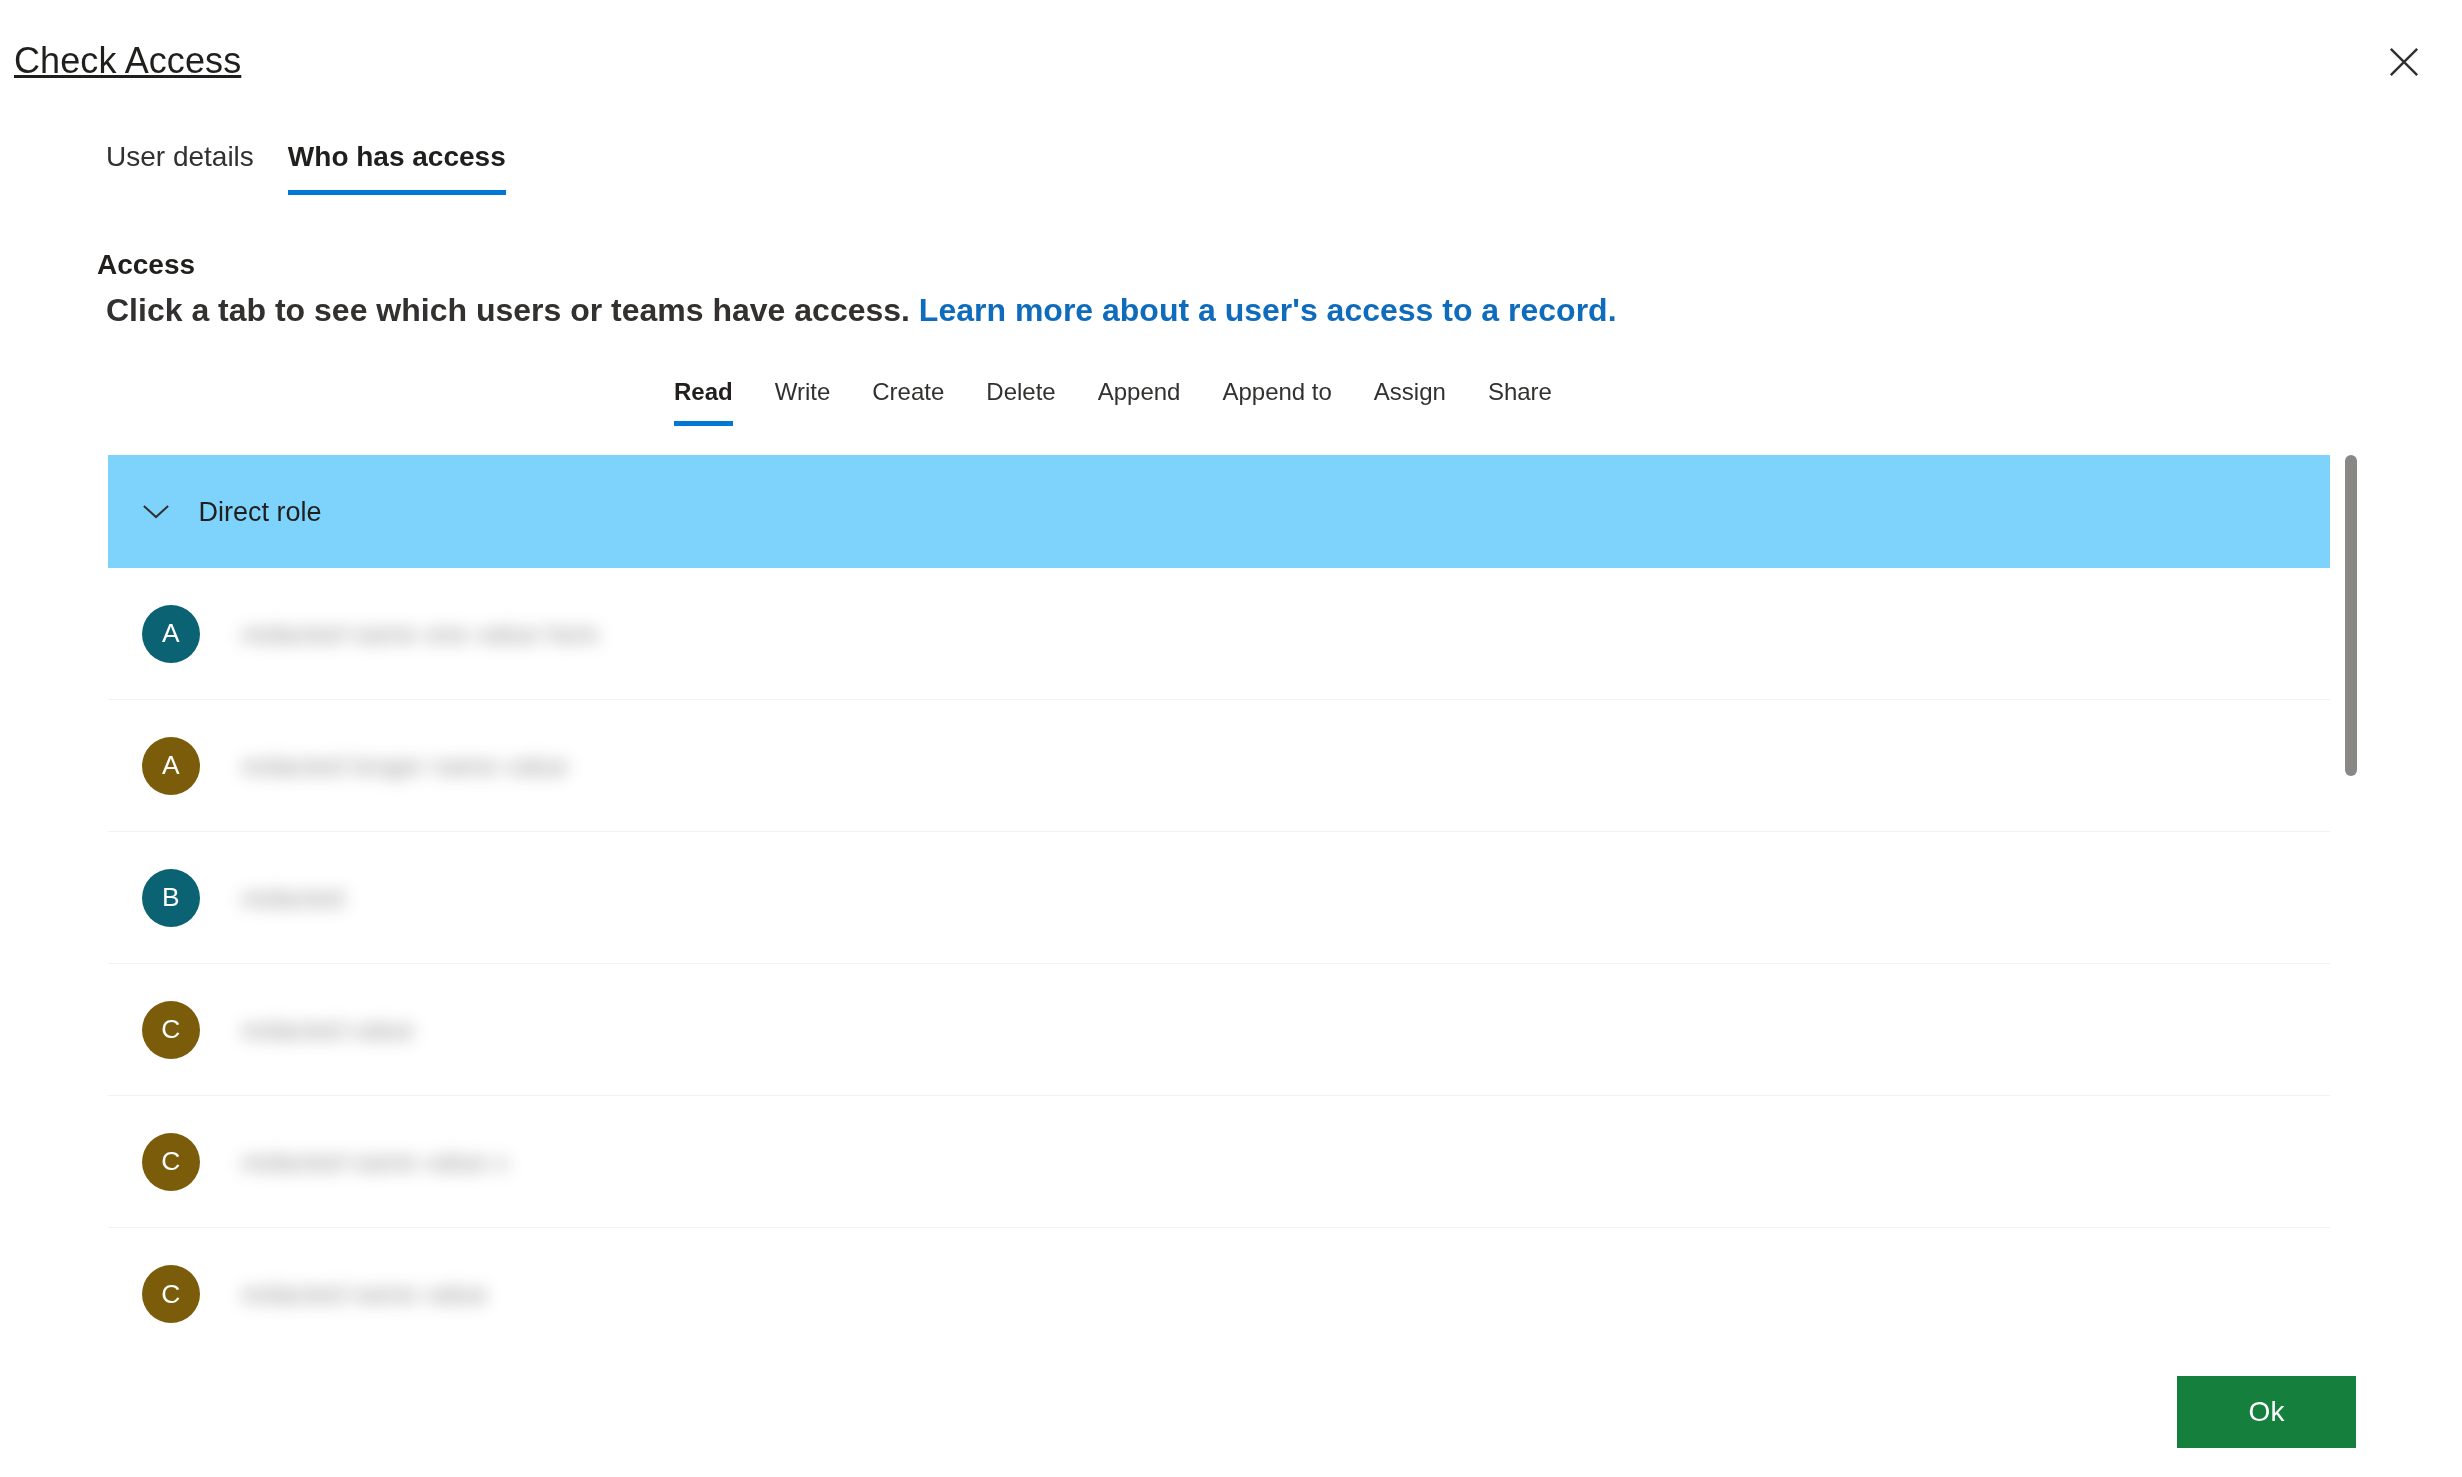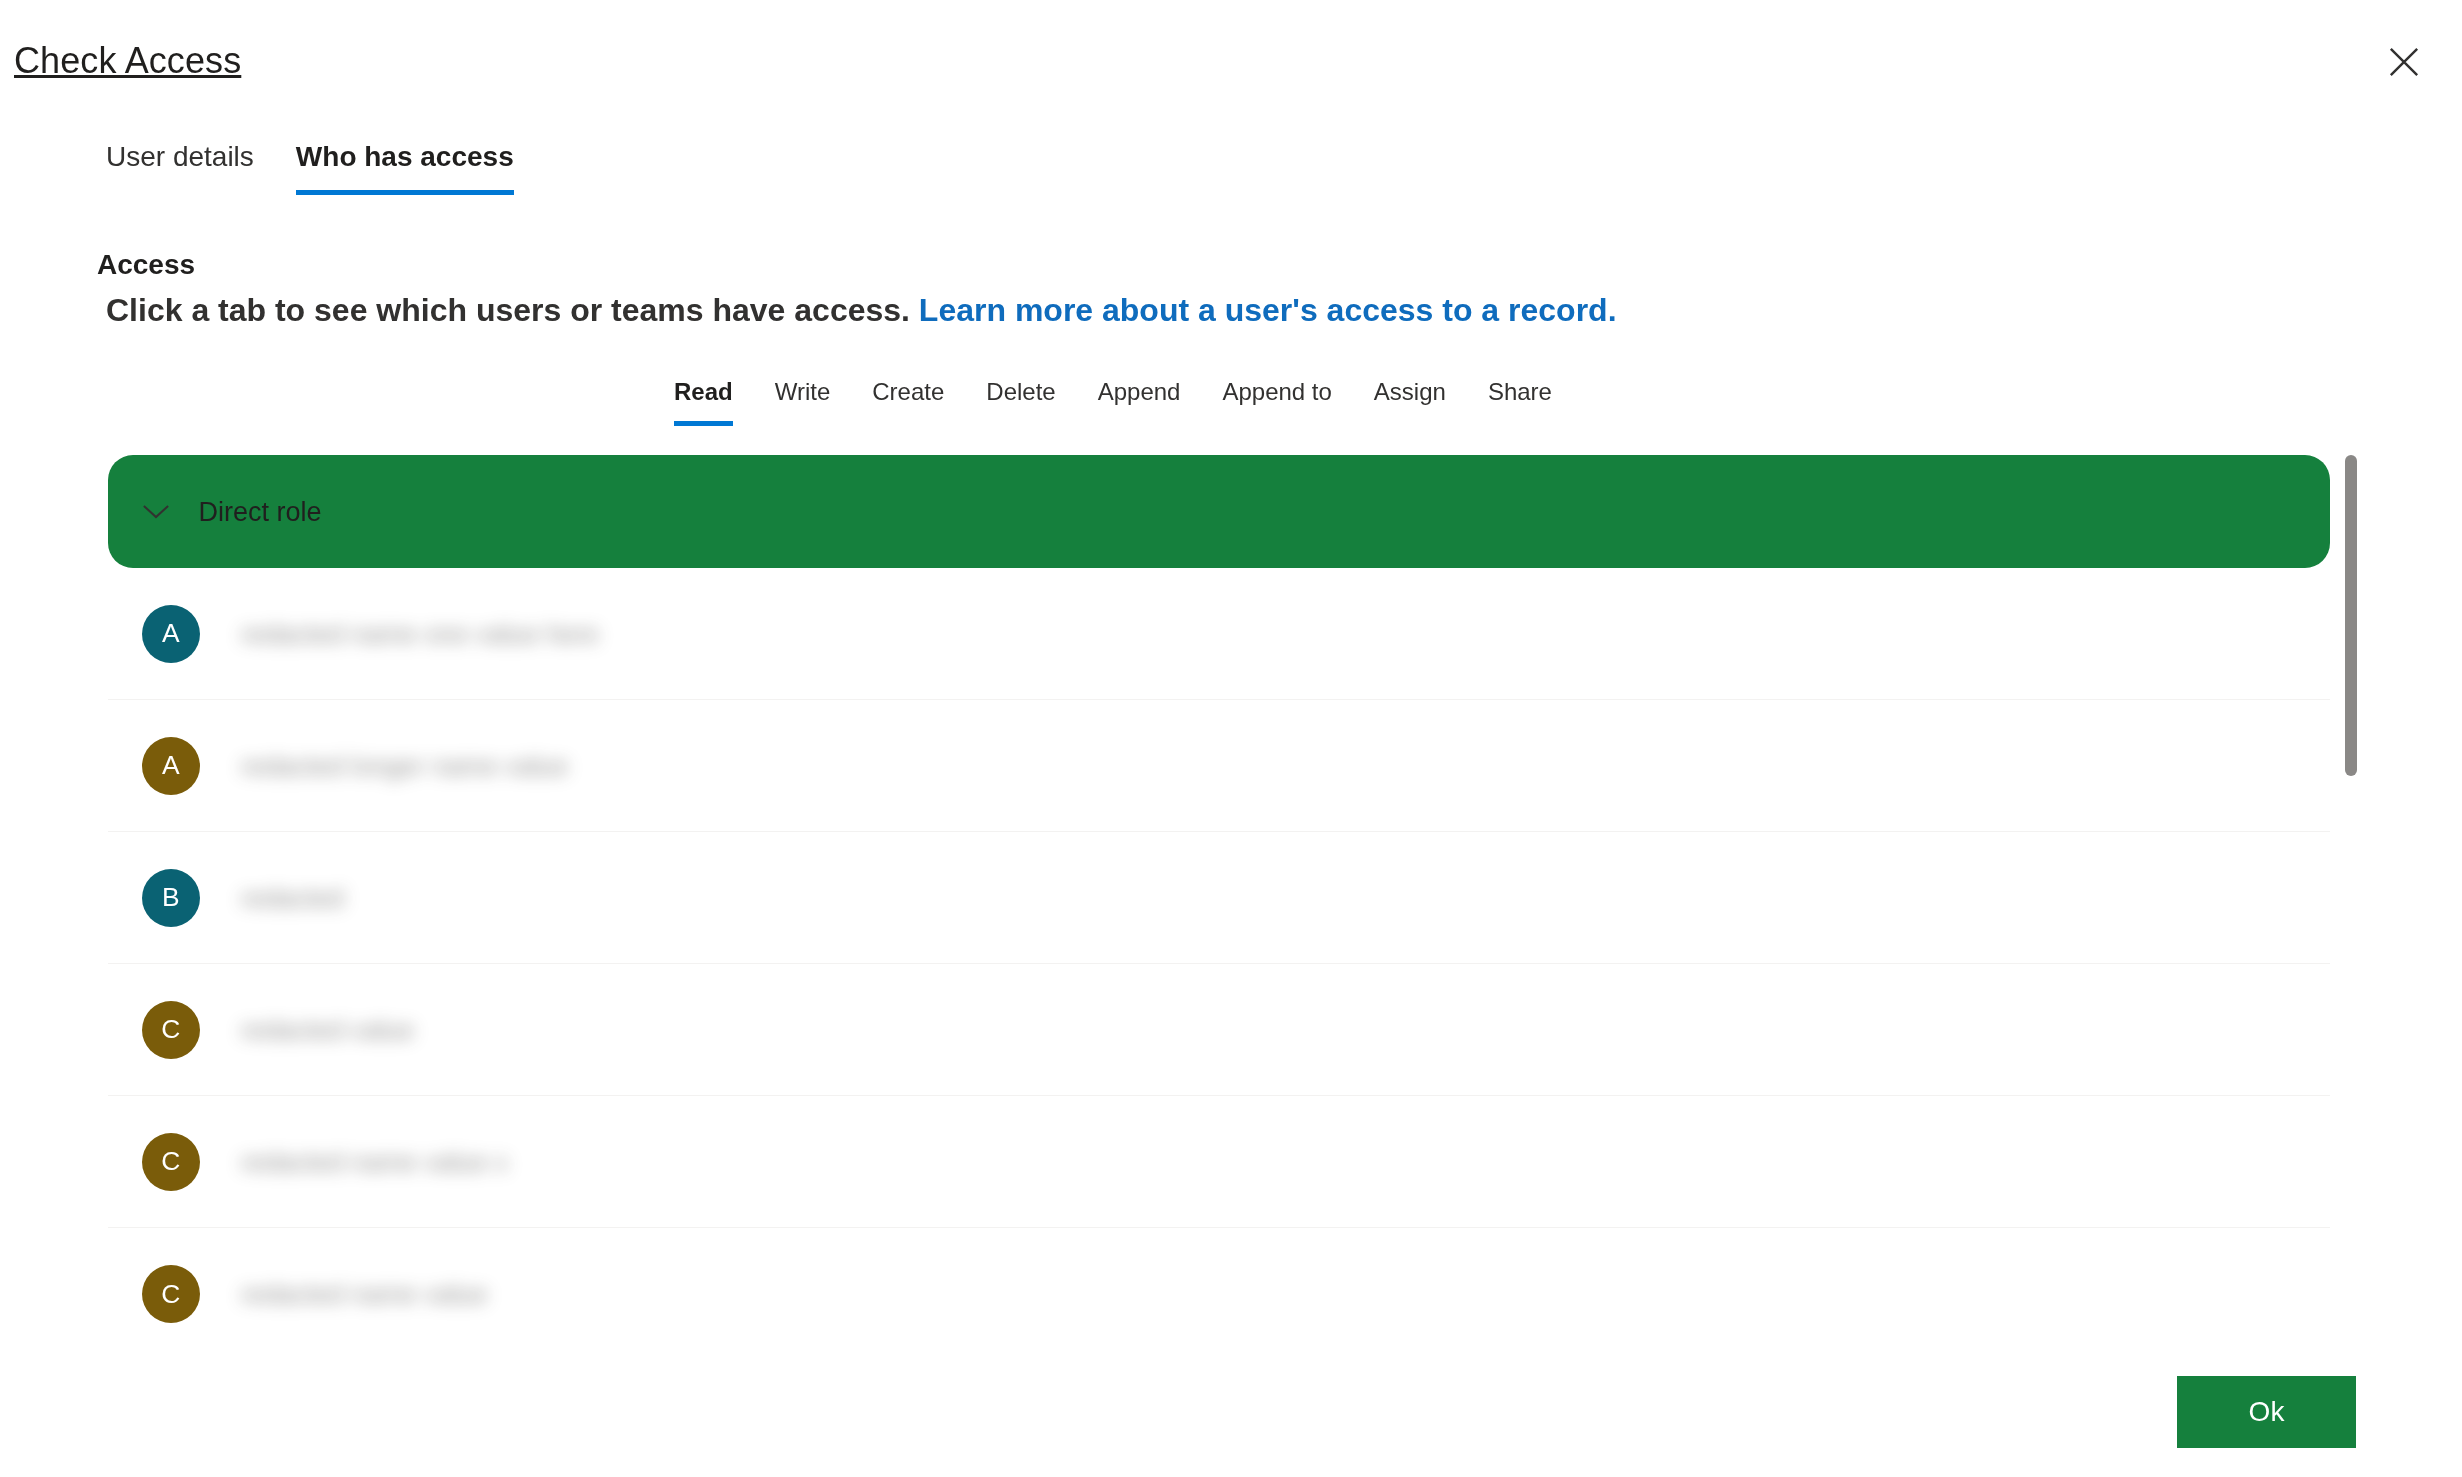--- a/index.html
+++ b/index.html
@@ -60,21 +60,21 @@
   }
   .close-button svg { display: block; }
 
   
   .pivot-bar {
     position: absolute;
     left: 106px;
     top: 140px;
     display: flex;
     align-items: flex-end;
-    gap: 8px;
+    gap: 0;
   }
 
   .pivot {
     position: relative;
     padding: 0 17px 21px 17px;
     font-size: 28px;
     line-height: 34px;
     font-weight: 400;
     color: #323130;
     cursor: pointer;
@@ -322,21 +322,21 @@
     <button class="priv-tab">Create</button>
     <button class="priv-tab">Delete</button>
     <button class="priv-tab">Append</button>
     <button class="priv-tab">Append to</button>
     <button class="priv-tab">Assign</button>
     <button class="priv-tab">Share</button>
   </div>
 
   <div class="list-region">
 
-    <div class="group-header" style="background: #15803d; border-radius: 25px;">
+    <div class="group-header" style="background: #7dd3fc;">
       <span class="group-chevron">
         <svg width="28" height="17" viewBox="0 0 30 18" aria-hidden="true">
           <path d="M2 3 L15 15 L28 3" stroke="#323130" stroke-width="2.2" fill="none"></path>
         </svg>
       </span>
       <span class="group-label">Direct role</span>
     </div>
 
     <div class="col-rule"></div>
     <div class="col-rule second"></div>

